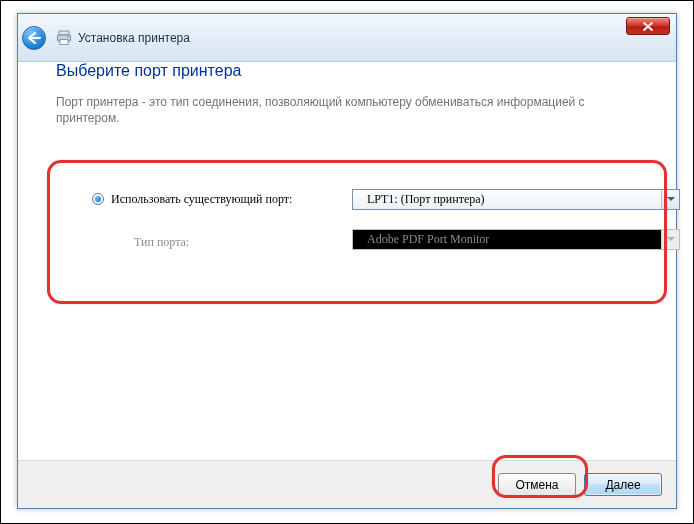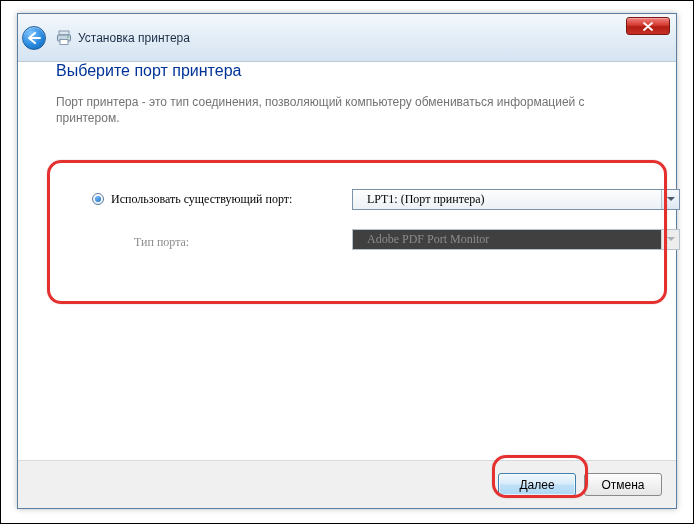--- a/index.html
+++ b/index.html
@@ -134,21 +134,21 @@
     border: 1px solid #7a93ab;
     background: linear-gradient(to bottom,#fdfdfd,#ecf1f6);
     display: flex; align-items: center;
     position: relative;
     font-size: 12px;
     padding-left: 14px;
     color: #000;
   }
   .select.disabled {
     border-color: #b8c2cd;
-    background: #404040;
+    background: #000000;
     color: #8c8c8c;
   }
   .select-arrow {
     position: absolute;
     right: 0; top: 0;
     width: 18px; height: 100%;
     border-left: 1px solid #b6c3d1;
     background: linear-gradient(to bottom,#f6f9fc,#dde7f1);
     display: flex; align-items: center; justify-content: center;
   }
@@ -249,25 +249,25 @@
           <span class="select-arrow">
             <svg width="8" height="5" viewBox="0 0 8 5">
                 <path d="M0 0 L4 4 L8 0 Z" fill="#a8b0b8"></path>
               </svg>
           </span>
         </div>
       </div>
     </div>
 
     <div class="footer">
+      <div class="btn">
+        <span>Отмена</span>
+      </div>
       <div class="btn primary">
         <span>Далее</span>
-      </div>
-      <div class="btn">
-        <span>Отмена</span>
       </div>
     </div>
 
   </div>
 
   <div class="highlight-box hl-main"></div>
   <div class="highlight-box hl-next"></div>
 </div>
 
 </body></html>

